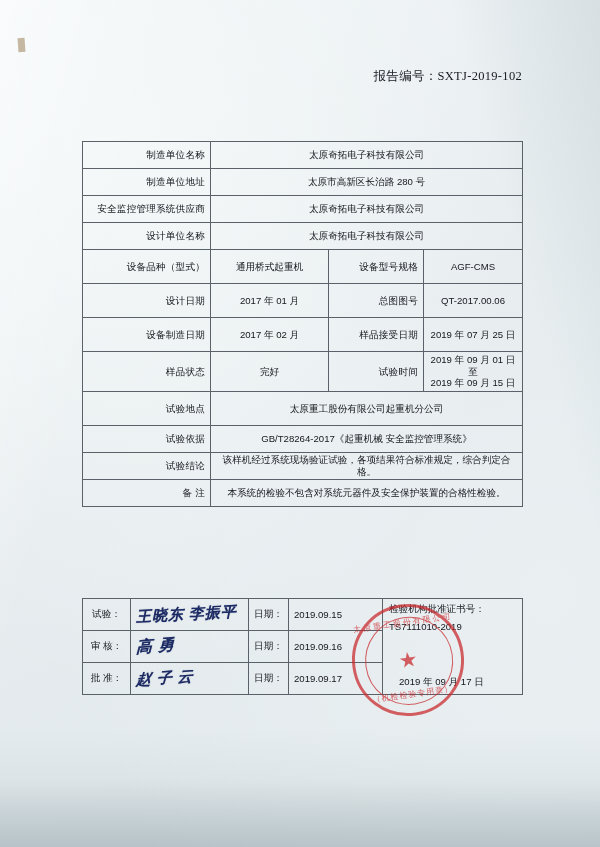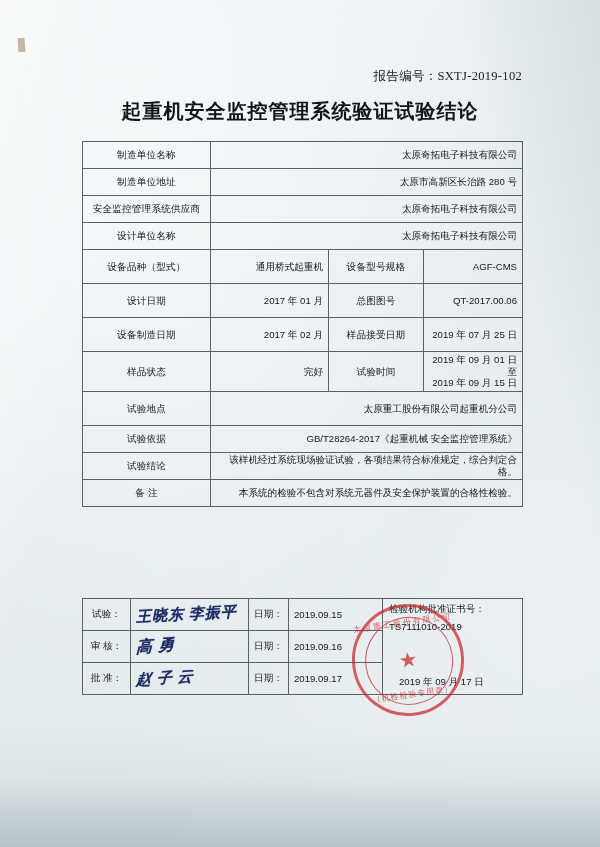--- a/index.html
+++ b/index.html
@@ -84,25 +84,25 @@
     border: 1px solid #5b6168;
     font-size: 9.6px;
     color: #14171c;
     padding: 0 5px;
     height: 26px;
     line-height: 1.25;
     font-family: "Liberation Sans", sans-serif;
     vertical-align: middle;
   }
   td.lbl {
-    text-align: center;
+    text-align: right;
     letter-spacing: .2px;
   }
   td.val {
-    text-align: right;
+    text-align: center;
     padding-left: 7px;
   }
   .tall { height: 34px; }
   .taller { height: 40px; }
   .two-line { line-height: 1.45; }
   .blockrow td {
     height: 44px;
     vertical-align: middle;
   }
   .notes-row td { height: 46px; }
@@ -231,21 +231,20 @@
 <body>
 
 <div class="page">
   <div class="shade1"></div>
   <div class="shade2"></div>
   <div class="corner-mark"></div>
 
   <div class="doc">
 
     <div class="report-no">报告编号：SXTJ-2019-102</div>
-    <div class="title">起重机安全监控管理系统验证试验结论</div>
 
     <table class="main">
       <colgroup>
         <col style="width:128px">
         <col style="width:118px">
         <col style="width:95px">
         <col style="width:99px">
       </colgroup>
       <tbody>
         <tr>

